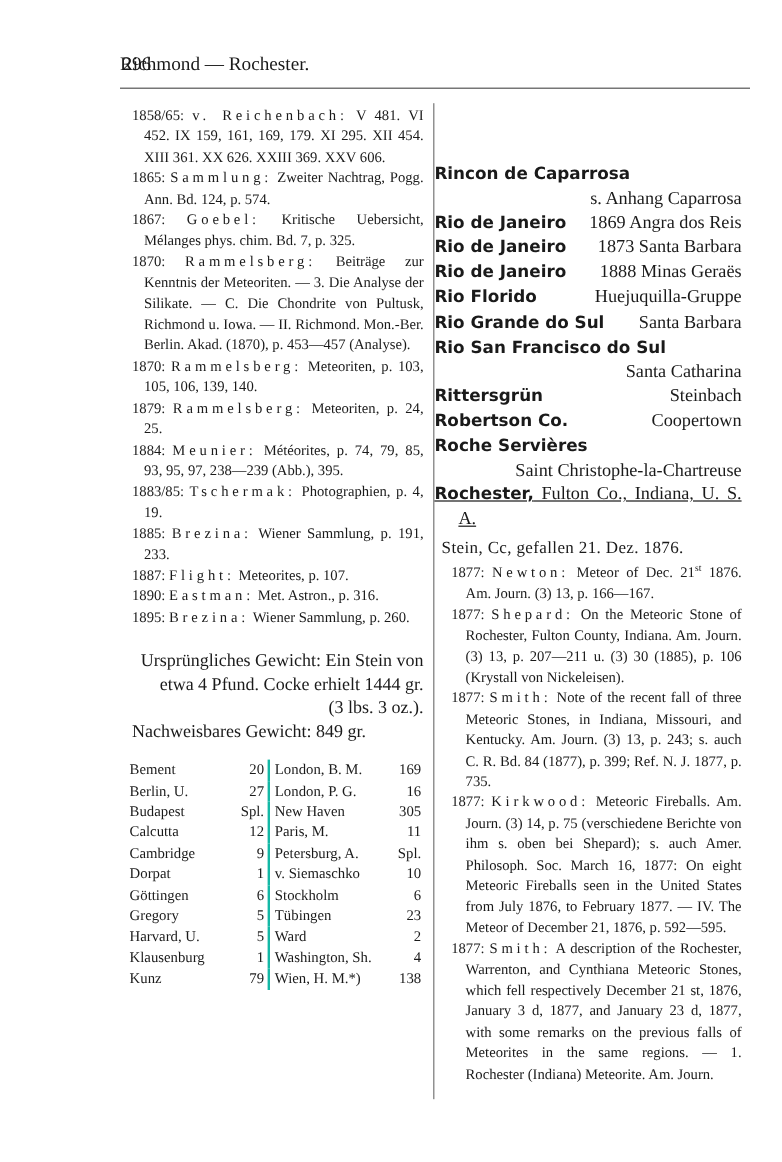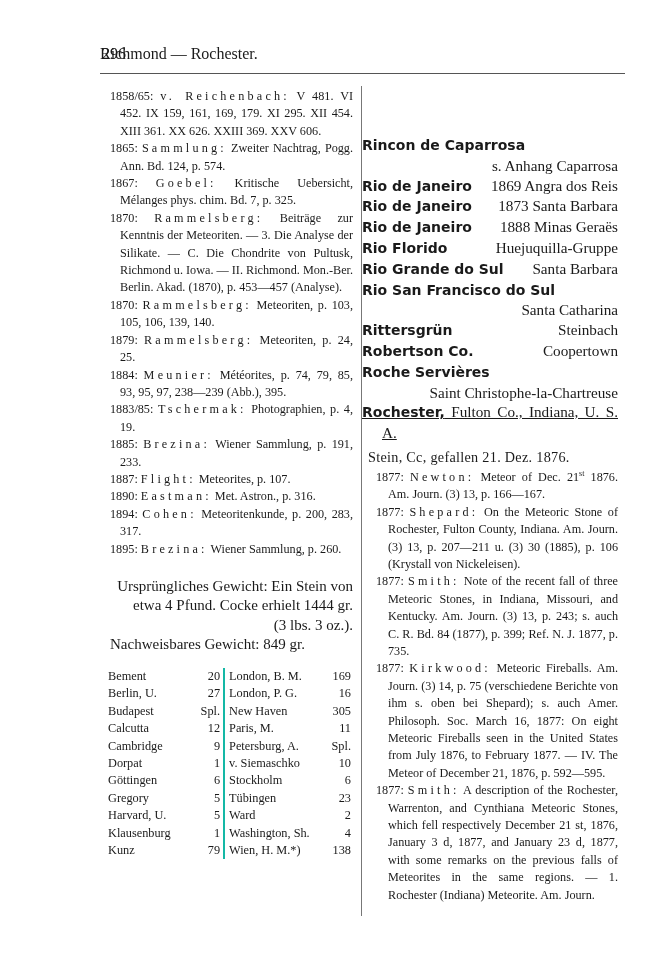--- a/index.html
+++ b/index.html
@@ -55,21 +55,20 @@
       <p class="lit"><span class="yr">1865:</span> <span class="au">Sammlung:</span><span> Zweiter Nachtrag, Pogg. Ann. Bd. 124, p. 574.</span></p>
       <p class="lit"><span class="yr">1867:</span> <span class="au">Goebel:</span><span> Kritische Uebersicht, Mélanges phys. chim. Bd. 7, p. 325.</span></p>
       <p class="lit"><span class="yr">1870:</span> <span class="au">Rammelsberg:</span><span> Beiträge zur Kenntnis der Meteoriten. — 3. Die Analyse der Silikate. — C. Die Chondrite von Pultusk, Richmond u. Iowa. — II. Richmond. Mon.-Ber. Berlin. Akad. (1870), p. 453—457 (Analyse).</span></p>
       <p class="lit"><span class="yr">1870:</span> <span class="au">Rammelsberg:</span><span> Meteoriten, p. 103, 105, 106, 139, 140.</span></p>
       <p class="lit"><span class="yr">1879:</span> <span class="au">Rammelsberg:</span><span> Meteoriten, p. 24, 25.</span></p>
       <p class="lit"><span class="yr">1884:</span> <span class="au">Meunier:</span><span> Météorites, p. 74, 79, 85, 93, 95, 97, 238—239 (Abb.), 395.</span></p>
       <p class="lit"><span class="yr">1883/85:</span> <span class="au">Tschermak:</span><span> Photographien, p. 4, 19.</span></p>
       <p class="lit"><span class="yr">1885:</span> <span class="au">Brezina:</span><span> Wiener Sammlung, p. 191, 233.</span></p>
       <p class="lit"><span class="yr">1887:</span> <span class="au">Flight:</span><span> Meteorites, p. 107.</span></p>
       <p class="lit"><span class="yr">1890:</span> <span class="au">Eastman:</span><span> Met. Astron., p. 316.</span></p>
-      <p class="lit"><span class="yr">1894:</span> <span class="au">Cohen:</span><span> Meteoritenkunde, p. 200, 283, 317.</span></p>
       <p class="lit"><span class="yr">1895:</span> <span class="au">Brezina:</span><span> Wiener Sammlung, p. 260.</span></p>
     </div>
   <p class="weight first">Ursprüngliches Gewicht: Ein Stein von etwa 4 Pfund. Cocke erhielt 1444 gr. (3 lbs. 3 oz.).</p>
   <p class="weight">Nachweisbares Gewicht: 849 gr.</p>
   <table class="coll">
       <tbody id="coll-body">
         <tr>
           <td class="name">Bement</td>
           <td class="amt">20</td>
           <td class="name2">London, B. M.</td>

